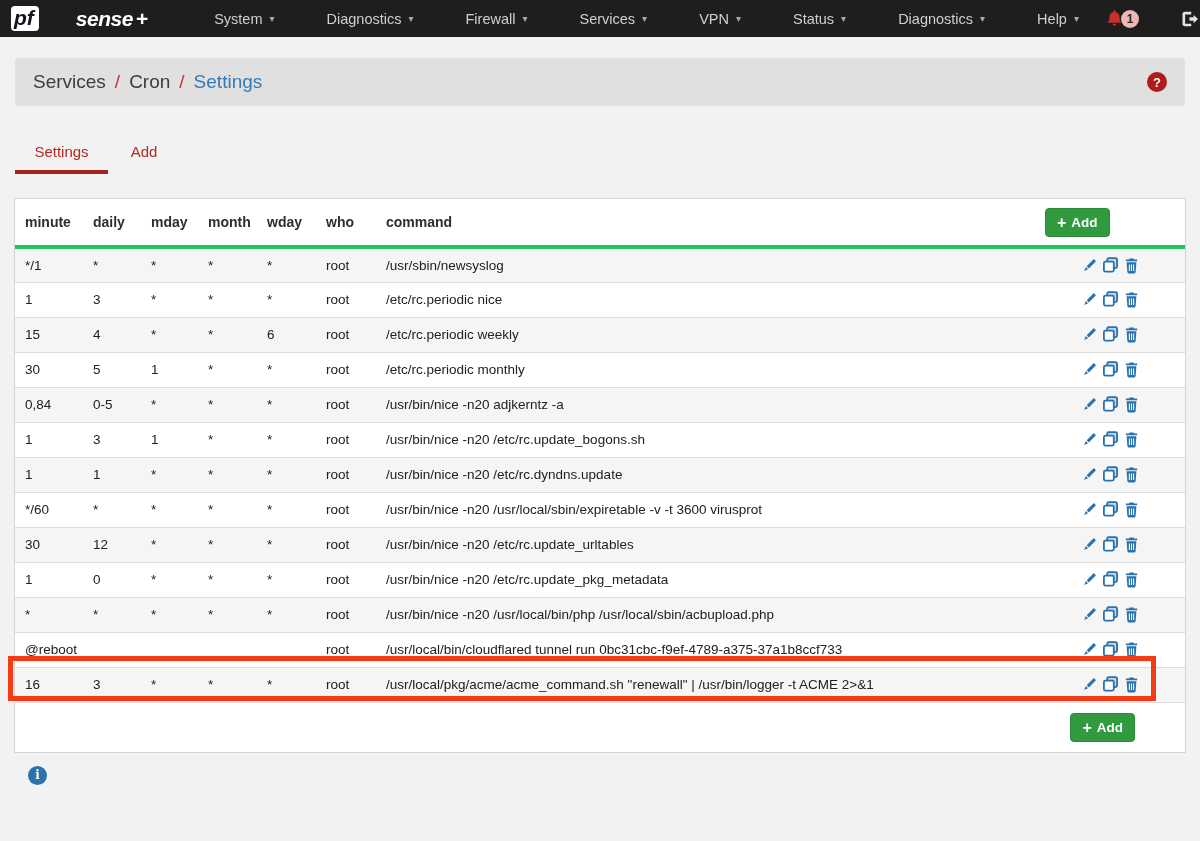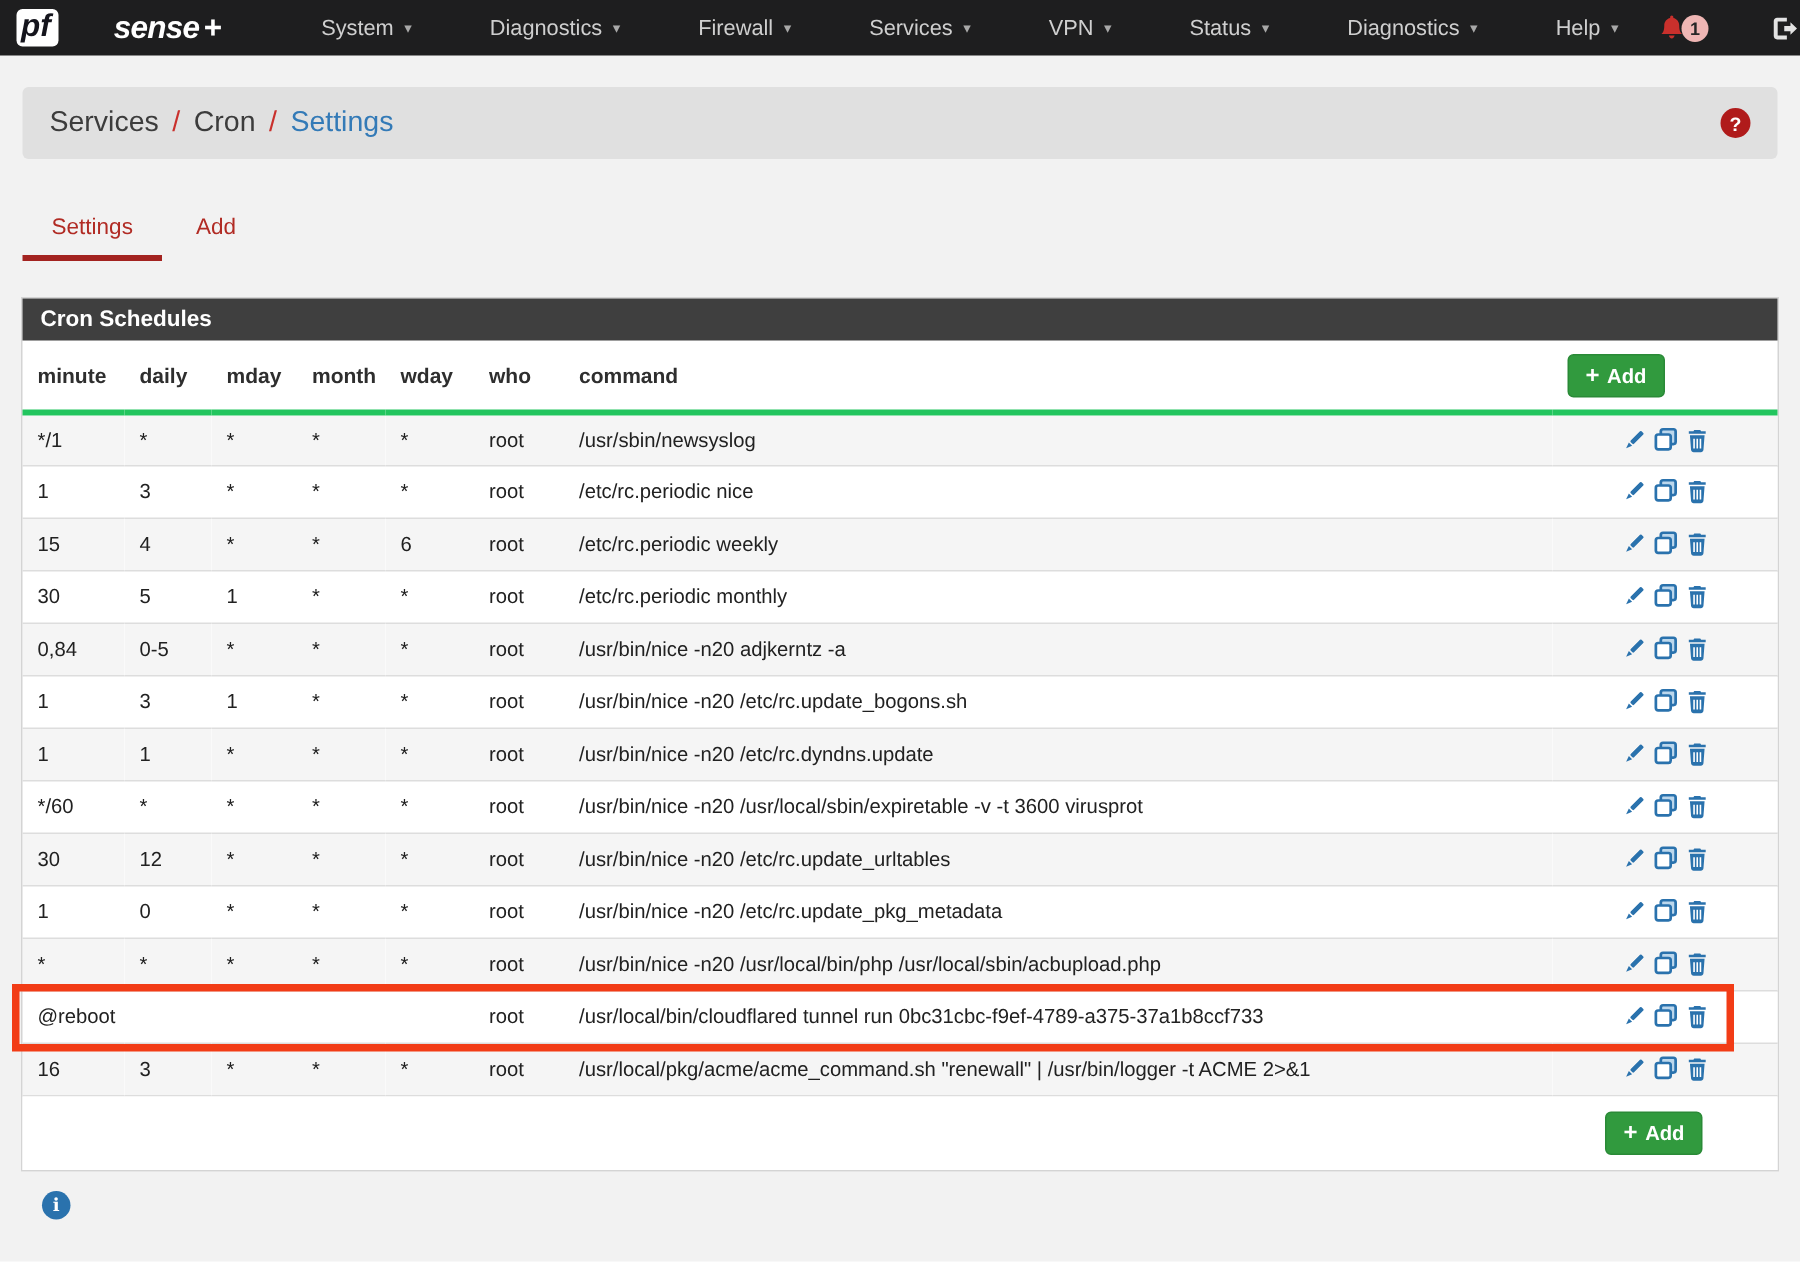--- a/index.html
+++ b/index.html
@@ -191,21 +191,20 @@
   <span class="crumb crumb-active">Settings</span>
   <span class="help-icon">?</span>
 </div>
 
 <div class="tabs">
   <div class="tab tab-settings active">Settings</div>
   <div class="tab tab-add">Add</div>
 </div>
 
 <div class="panel">
-  <div class="panel-title">Cron Schedules</div>
 
   <table class="cron">
     <colgroup>
       <col style="width:68px">
         <col style="width:58px">
         <col style="width:57px">
       <col style="width:59px">
         <col style="width:59px">
         <col style="width:60px">
       <col>

